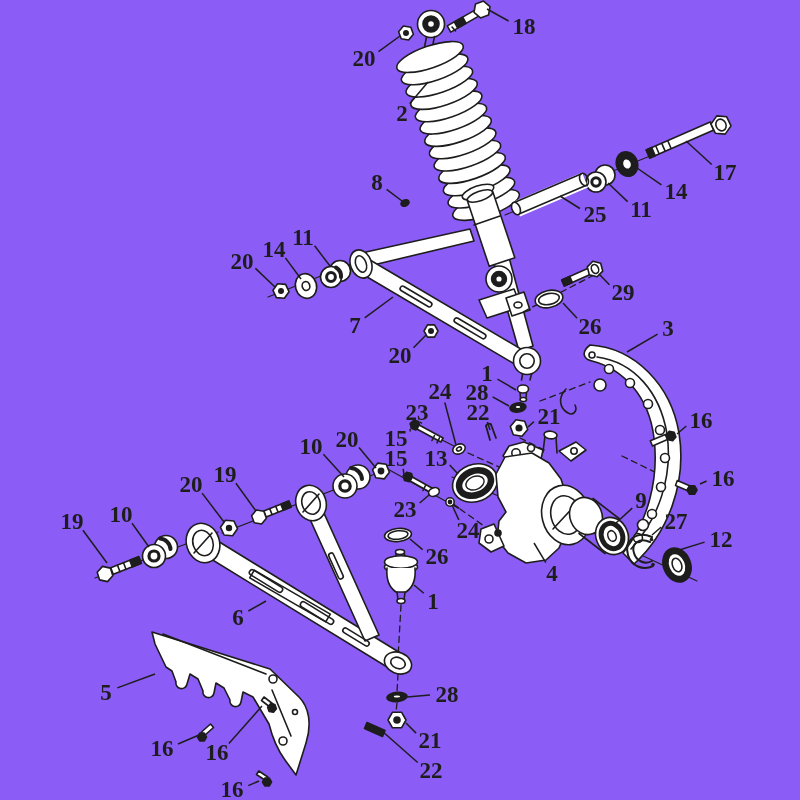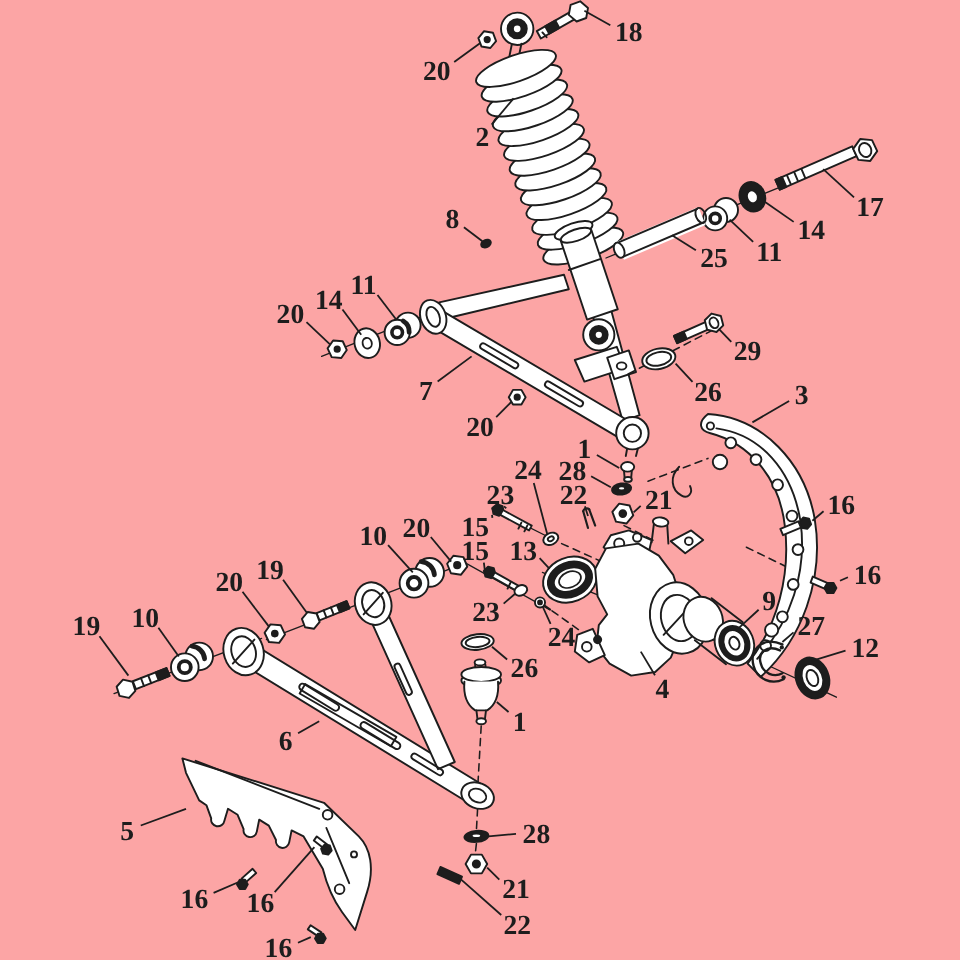--- a/index.html
+++ b/index.html
@@ -1,16 +1,16 @@
 <!DOCTYPE html>
 <html><head>
 <meta charset="utf-8">
 <style>
   html,body{margin:0;padding:0;background:#ffffff;}
-  .stage{width:800px;height:800px;position:relative;background:#fca5a5;overflow:hidden;}
+  .stage{width:800px;height:800px;position:relative;background:#8b5cf6;overflow:hidden;}
   svg{display:block;}
   text.plbl{font-family:"Liberation Serif","DejaVu Serif",serif;font-weight:bold;font-size:23px;}
 </style>
 </head>
 <body>
 
 <div class="stage">
 <svg id="dwg" width="800" height="800" viewBox="0 0 800 800">
   <g stroke="#1d1d1d" fill="none" stroke-width="1.6" stroke-linecap="round" stroke-linejoin="round">
 

